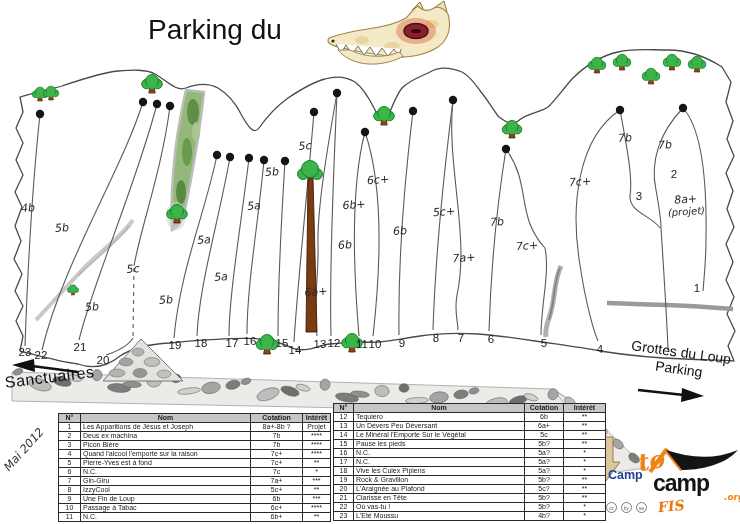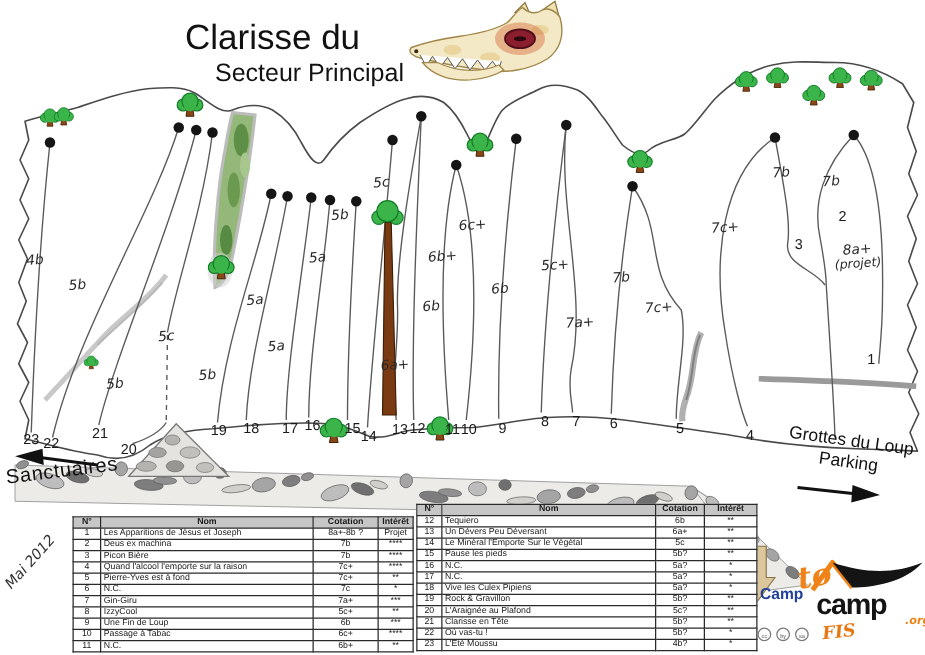--- a/index.html
+++ b/index.html
@@ -253,22 +253,21 @@
     <g>
       <line x1="78" y1="372" x2="32" y2="366" stroke="#111" stroke-width="2.6"></line>
       <polygon points="34,359 12,365 35,372" fill="#111"></polygon>
     </g>
     <g>
       <line x1="638" y1="390" x2="684" y2="395" stroke="#111" stroke-width="2.6"></line>
       <polygon points="682,388 704,396 681,402" fill="#111"></polygon>
     </g>
   </svg>
 
-  <div class="title-main">Clarisse du</div>
-  <div class="title-sub">Secteur Principal</div>
+  <div class="title-main">Parking du</div>
 
   <div id="route-labels">
       <span class="route-num" style="left: 25px; top: 352px;">23</span>
       <span class="route-grade" style="left: 28px; top: 208px;">4b</span>
       <span class="route-num" style="left: 41px; top: 355px;">22</span>
       <span class="route-grade" style="left: 62px; top: 228px;">5b</span>
       <span class="route-num" style="left: 80px; top: 347px;">21</span>
       <span class="route-grade" style="left: 92px; top: 307px;">5b</span>
       <span class="route-num" style="left: 103px; top: 360px;">20</span>
       <span class="route-grade" style="left: 133px; top: 269px;">5c</span>

